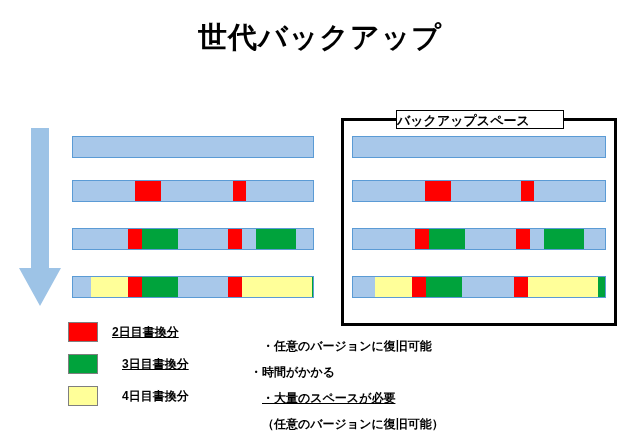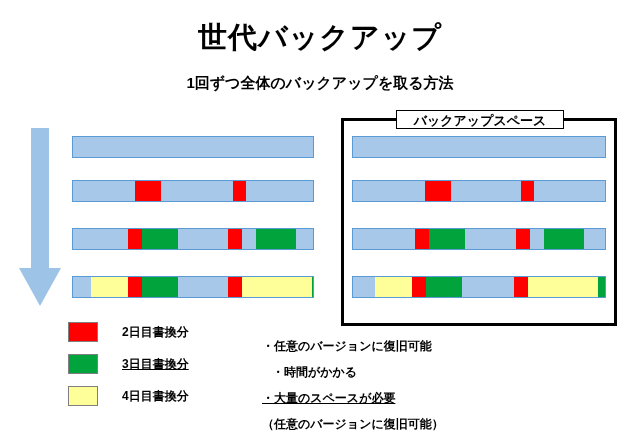--- a/index.html
+++ b/index.html
@@ -60,21 +60,20 @@
   }
   #space-label {
     left: 396px;
     top: 110px;
     width: 168px;
     height: 19px;
     border: 1px solid #000000;
     background: #ffffff;
     font-size: 13px;
     font-weight: bold;
-    text-align: center;
     line-height: 19px;
     box-sizing: border-box;
   }
 
   
   .bar {
     height: 22px;
     border: 1px solid #5b9bd5;
     box-sizing: border-box;
     background: #a8c8ea;
@@ -109,21 +108,20 @@
     font-weight: bold;
     white-space: nowrap;
   }
 </style>
 </head>
 <body>
 
 <div id="stage">
 
   <div id="title" class="abs">世代バックアップ</div>
-  <div id="subtitle" class="abs">1回ずつ全体のバックアップを取る方法</div>
 
   <svg id="arrow" class="abs" viewBox="0 0 44 180" width="44" height="180">
     <polygon points="13,0 31,0 31,140 43,140 22,178 1,140 13,140" fill="#9dc3e6"></polygon>
   </svg>
 
   <div id="space-box" class="abs"></div>
   <div id="space-label" class="abs">バックアップスペース</div>
 
   <div id="left-bars-group">
       <div class="bar" style="left: 72px; top: 136px; width: 242px; background: rgb(168, 200, 234); border-color: rgb(91, 155, 213);"></div>
@@ -163,27 +161,27 @@
         <div class="seg" style="left: 59px; width: 14px; background: rgb(255, 0, 0);"></div>
         <div class="seg" style="left: 73px; width: 36px; background: rgb(0, 163, 60);"></div>
         <div class="seg" style="left: 161px; width: 14px; background: rgb(255, 0, 0);"></div>
         <div class="seg" style="left: 175px; width: 70px; background: rgb(255, 255, 153);"></div>
         <div class="seg" style="left: 245px; width: 8px; background: rgb(0, 163, 60);"></div>
       </div>
     </div>
 
   <div id="legend-group">
       <div class="legend-swatch" style="left: 68px; top: 322px; background: rgb(255, 0, 0);"></div>
-      <div class="legend-label" style="left: 122px; top: 322px;">2日目書換分</div>
+      <div class="legend-label" style="left: 112px; top: 322px; text-decoration: underline;">2日目書換分</div>
       <div class="legend-swatch" style="left: 68px; top: 354px; background: rgb(0, 163, 60);"></div>
       <div class="legend-label" style="left: 122px; top: 354px; text-decoration: underline;">3日目書換分</div>
       <div class="legend-swatch" style="left: 68px; top: 386px; background: rgb(255, 255, 153);"></div>
       <div class="legend-label" style="left: 122px; top: 386px;">4日目書換分</div>
     </div>
 
   <div id="bullets-group">
       <div class="bullet" style="left: 262px; top: 338px;">・任意のバージョンに復旧可能</div>
-      <div class="bullet" style="left: 272px; top: 364px;">・時間がかかる</div>
+      <div class="bullet" style="left: 250px; top: 364px;">・時間がかかる</div>
       <div class="bullet" style="left: 262px; top: 390px; text-decoration: underline;">・大量のスペースが必要</div>
       <div class="bullet" style="left: 262px; top: 416px;">（任意のバージョンに復旧可能）</div>
     </div>
 
 </div>
 
 </body></html>

